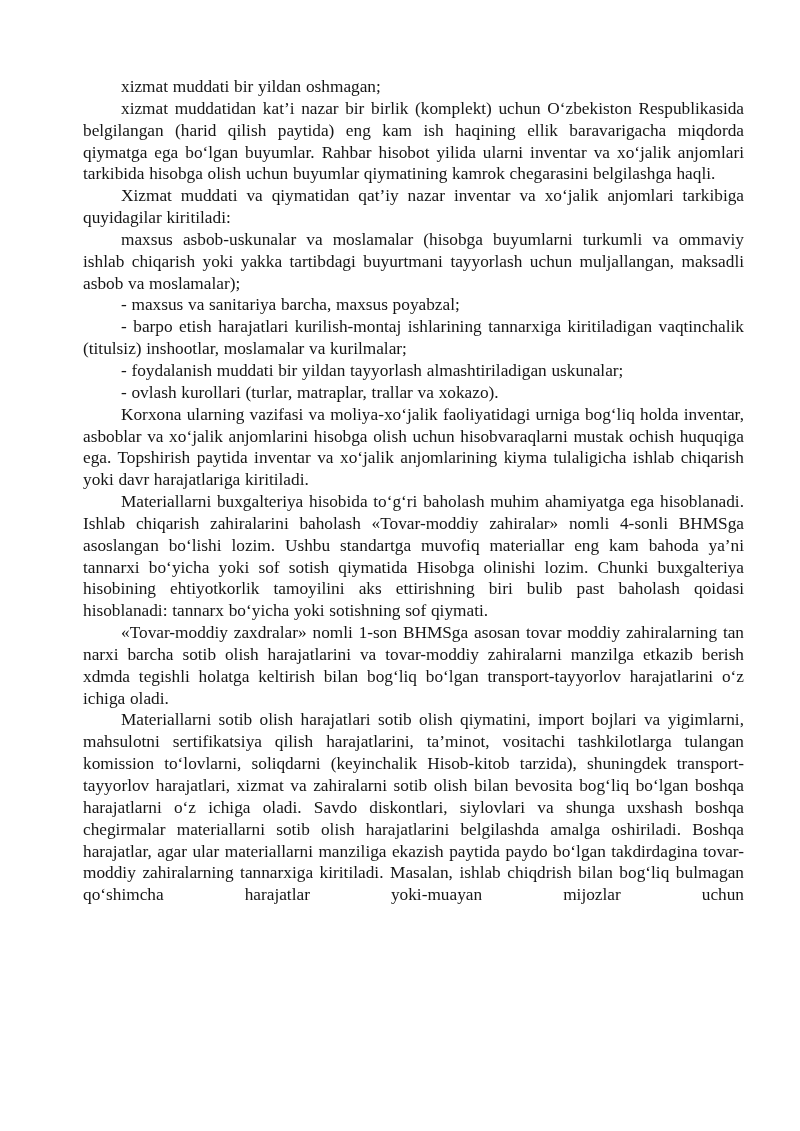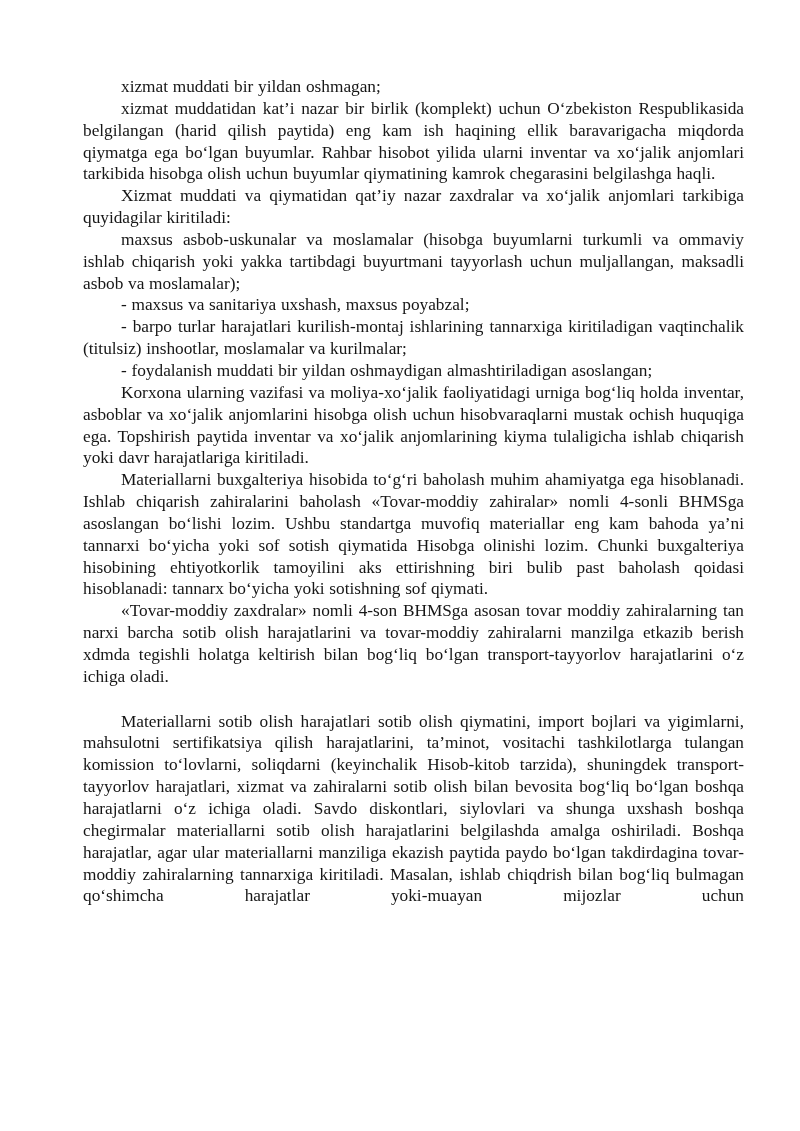--- a/index.html
+++ b/index.html
@@ -29,33 +29,33 @@
     font-size: 17.3px;
     line-height: 21.85px;
     color: #161616;
     text-align: justify;
     text-indent: 38px;
     word-spacing: 0.4px;
   }
   
   .doc p.cut-off {
     text-align-last: justify;
-    margin-top: 23px;
   }
 </style>
 </head>
 <body>
 
 <div class="page">
   <div class="doc">
     <p>xizmat muddati bir yildan oshmagan;</p>
     <p>xizmat muddatidan kat’i nazar bir birlik (komplekt) uchun Oʻzbekiston Respublikasida belgilangan (harid qilish paytida) eng kam ish haqining ellik baravarigacha miqdorda qiymatga ega boʻlgan buyumlar. Rahbar hisobot yilida ularni inventar va xoʻjalik anjomlari tarkibida hisobga olish uchun buyumlar qiymatining kamrok chegarasini belgilashga haqli.</p>
-    <p>Xizmat muddati va qiymatidan qat’iy nazar zaxdralar va xoʻjalik anjomlari tarkibiga quyidagilar kiritiladi:</p>
+    <p>Xizmat muddati va qiymatidan qat’iy nazar inventar va xoʻjalik anjomlari tarkibiga quyidagilar kiritiladi:</p>
     <p>maxsus asbob-uskunalar va moslamalar (hisobga buyumlarni turkumli va ommaviy ishlab chiqarish yoki yakka tartibdagi buyurtmani tayyorlash uchun muljallangan, maksadli asbob va moslamalar);</p>
-    <p>- maxsus va sanitariya uxshash, maxsus poyabzal;</p>
-    <p>- barpo turlar harajatlari kurilish-montaj ishlarining tannarxiga kiritiladigan vaqtinchalik (titulsiz) inshootlar, moslamalar va kurilmalar;</p>
-    <p>- foydalanish muddati bir yildan oshmaydigan almashtiriladigan asoslangan;</p>
+    <p>- maxsus va sanitariya barcha, maxsus poyabzal;</p>
+    <p>- barpo etish harajatlari kurilish-montaj ishlarining tannarxiga kiritiladigan vaqtinchalik (titulsiz) inshootlar, moslamalar va kurilmalar;</p>
+    <p>- foydalanish muddati bir yildan tayyorlash almashtiriladigan uskunalar;</p>
+    <p>- ovlash kurollari (turlar, matraplar, trallar va xokazo).</p>
     <p>Korxona ularning vazifasi va moliya-xoʻjalik faoliyatidagi urniga bogʻliq holda inventar, asboblar va xoʻjalik anjomlarini hisobga olish uchun hisobvaraqlarni mustak ochish huquqiga ega. Topshirish paytida inventar va xoʻjalik anjomlarining kiyma tulaligicha ishlab chiqarish yoki davr harajatlariga kiritiladi.</p>
     <p>Materiallarni buxgalteriya hisobida toʻgʻri baholash muhim ahamiyatga ega hisoblanadi. Ishlab chiqarish zahiralarini baholash «Tovar-moddiy zahiralar» nomli 4-sonli BHMSga asoslangan boʻlishi lozim. Ushbu standartga muvofiq materiallar eng kam bahoda ya’ni tannarxi boʻyicha yoki sof sotish qiymatida Hisobga olinishi lozim. Chunki buxgalteriya hisobining ehtiyotkorlik tamoyilini aks ettirishning biri bulib past baholash qoidasi hisoblanadi: tannarx boʻyicha yoki sotishning sof qiymati.</p>
-    <p>«Tovar-moddiy zaxdralar» nomli 4-son BHMSga asosan tovar moddiy zahiralarning tan narxi barcha sotib olish harajatlarini va tovar-moddiy zahiralarni manzilga etkazib berish xdmda tegishli holatga keltirish bilan bogʻliq boʻlgan transport-tayyorlov harajatlarini oʻz ichiga oladi.</p>
+    <p>«Tovar-moddiy zaxdralar» nomli 1-son BHMSga asosan tovar moddiy zahiralarning tan narxi barcha sotib olish harajatlarini va tovar-moddiy zahiralarni manzilga etkazib berish xdmda tegishli holatga keltirish bilan bogʻliq boʻlgan transport-tayyorlov harajatlarini oʻz ichiga oladi.</p>
     <p class="cut-off">Materiallarni sotib olish harajatlari sotib olish qiymatini, import bojlari va yigimlarni, mahsulotni sertifikatsiya qilish harajatlarini, ta’minot, vositachi tashkilotlarga tulangan komission toʻlovlarni, soliqdarni (keyinchalik Hisob-kitob tarzida), shuningdek transport-tayyorlov harajatlari, xizmat va zahiralarni sotib olish bilan bevosita bogʻliq boʻlgan boshqa harajatlarni oʻz ichiga oladi. Savdo diskontlari, siylovlari va shunga uxshash boshqa chegirmalar materiallarni sotib olish harajatlarini belgilashda amalga oshiriladi. Boshqa harajatlar, agar ular materiallarni manziliga ekazish paytida paydo boʻlgan takdirdagina tovar-moddiy zahiralarning tannarxiga kiritiladi. Masalan, ishlab chiqdrish bilan bogʻliq bulmagan qoʻshimcha harajatlar yoki-muayan mijozlar uchun</p>
   </div>
 </div>
 
 </body></html>

